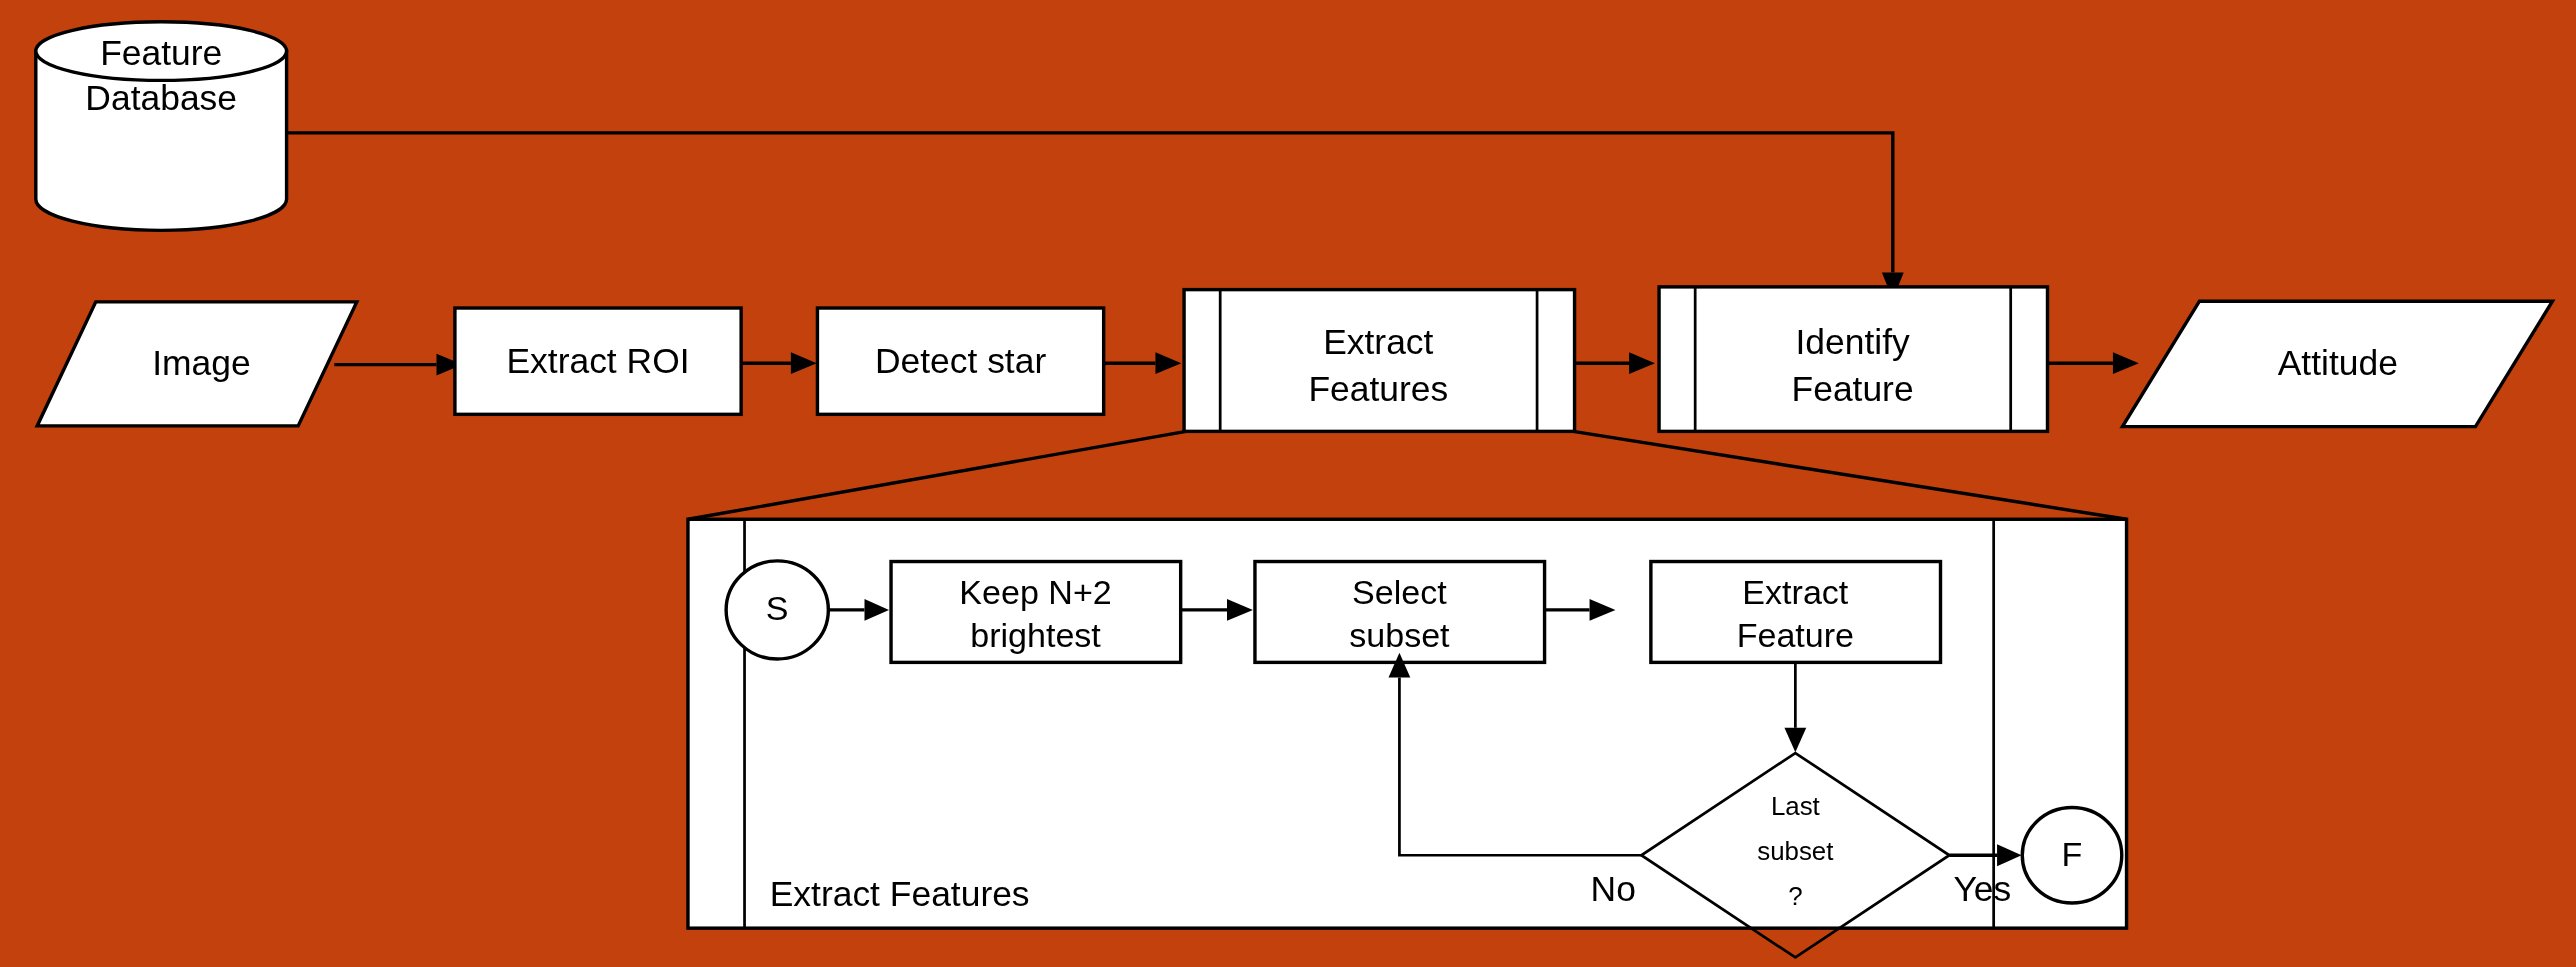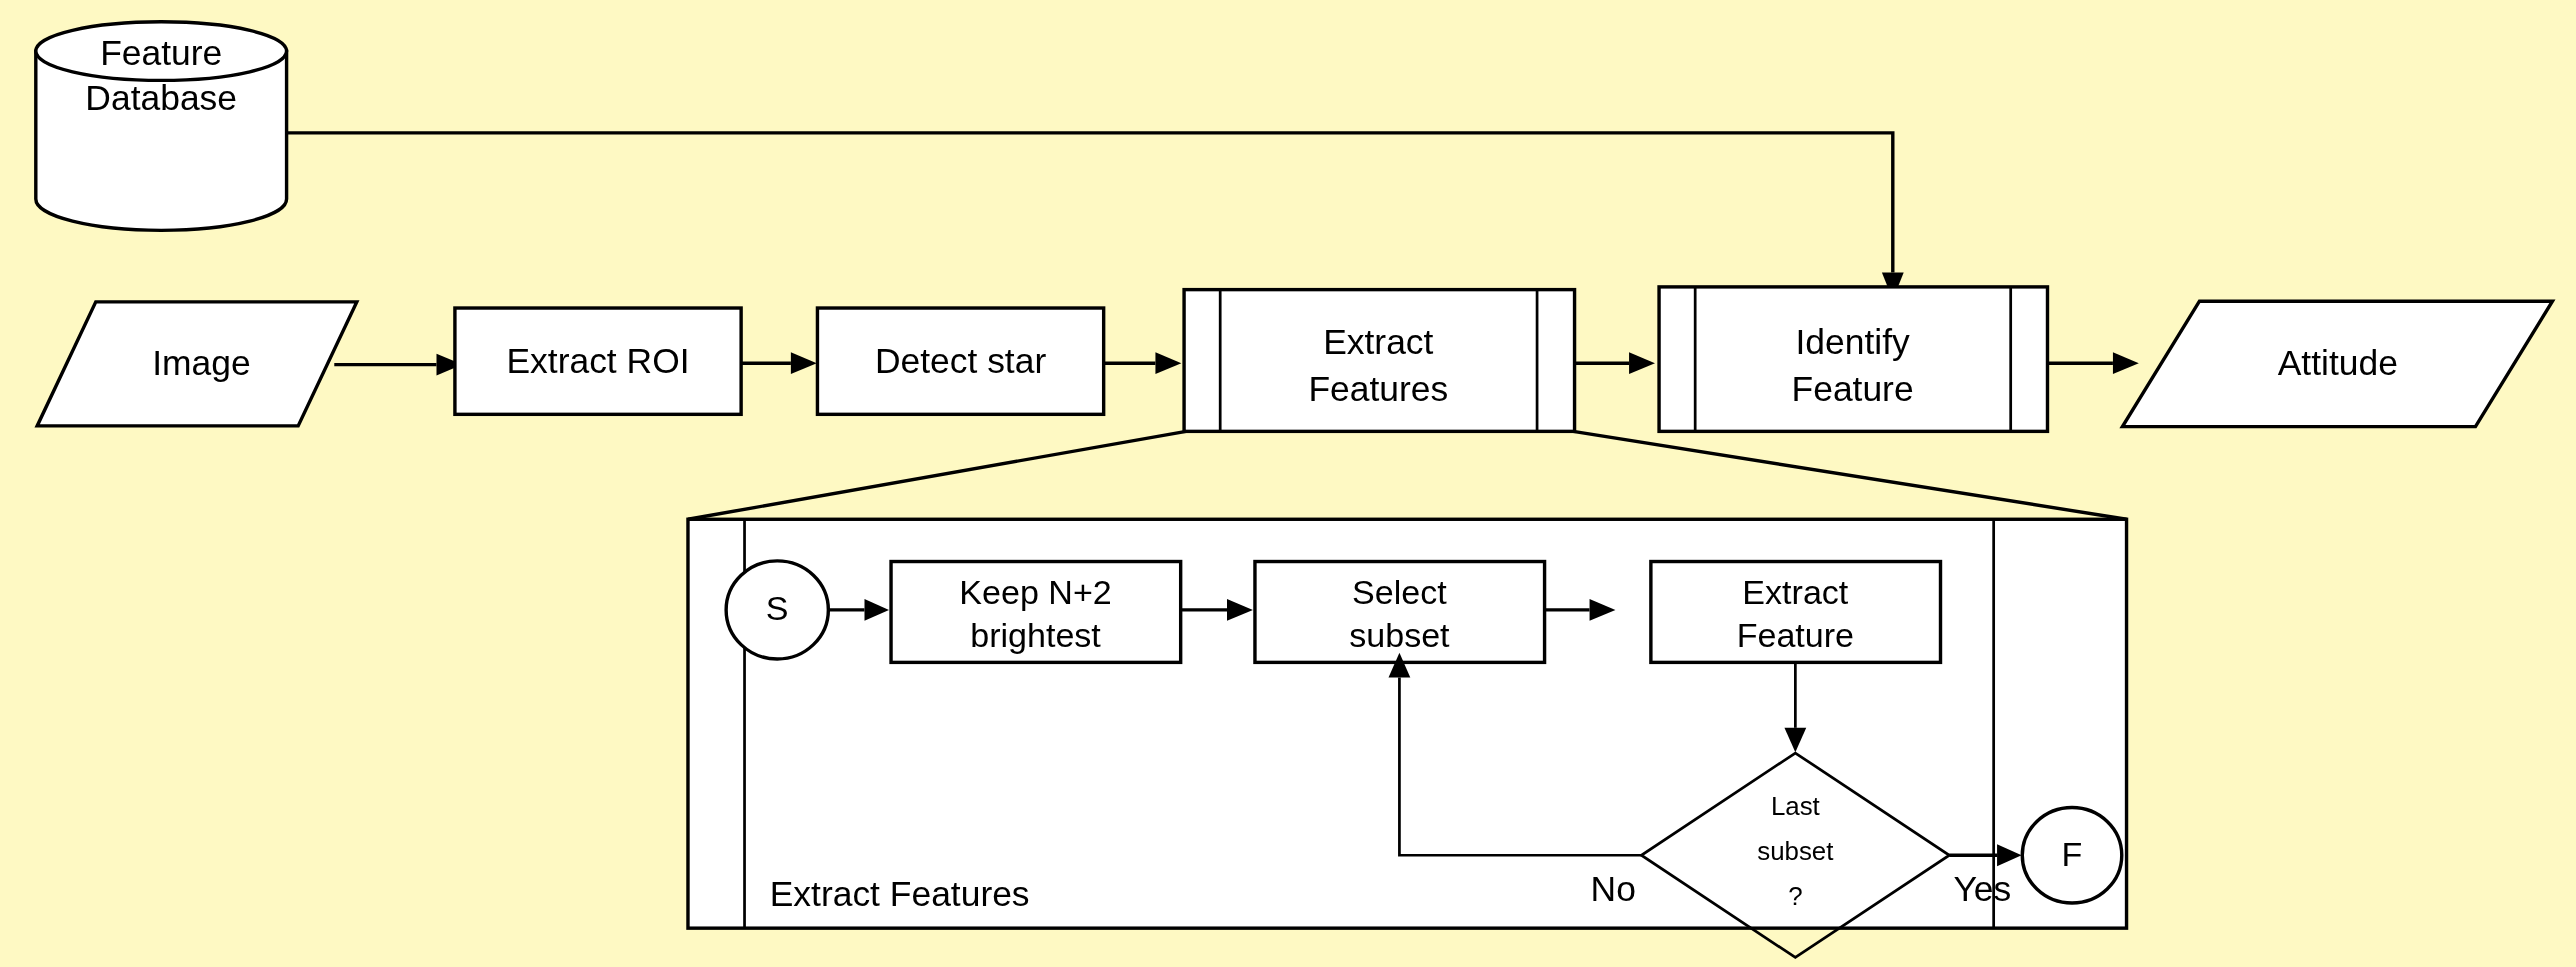--- a/index.html
+++ b/index.html
@@ -9,21 +9,21 @@
     background: #ffffff;
   }
   body {
     font-family: "Liberation Sans", sans-serif;
     color: #000000;
   }
   #canvas {
     position: relative;
     width: 2576px;
     height: 967px;
-    background: #fef9c3;
+    background: #c2410c;
     overflow: hidden;
   }
   svg.diagram {
     position: absolute;
     top: 0;
     left: 0;
     width: 2576px;
     height: 967px;
   }
   .shape-stroke {

